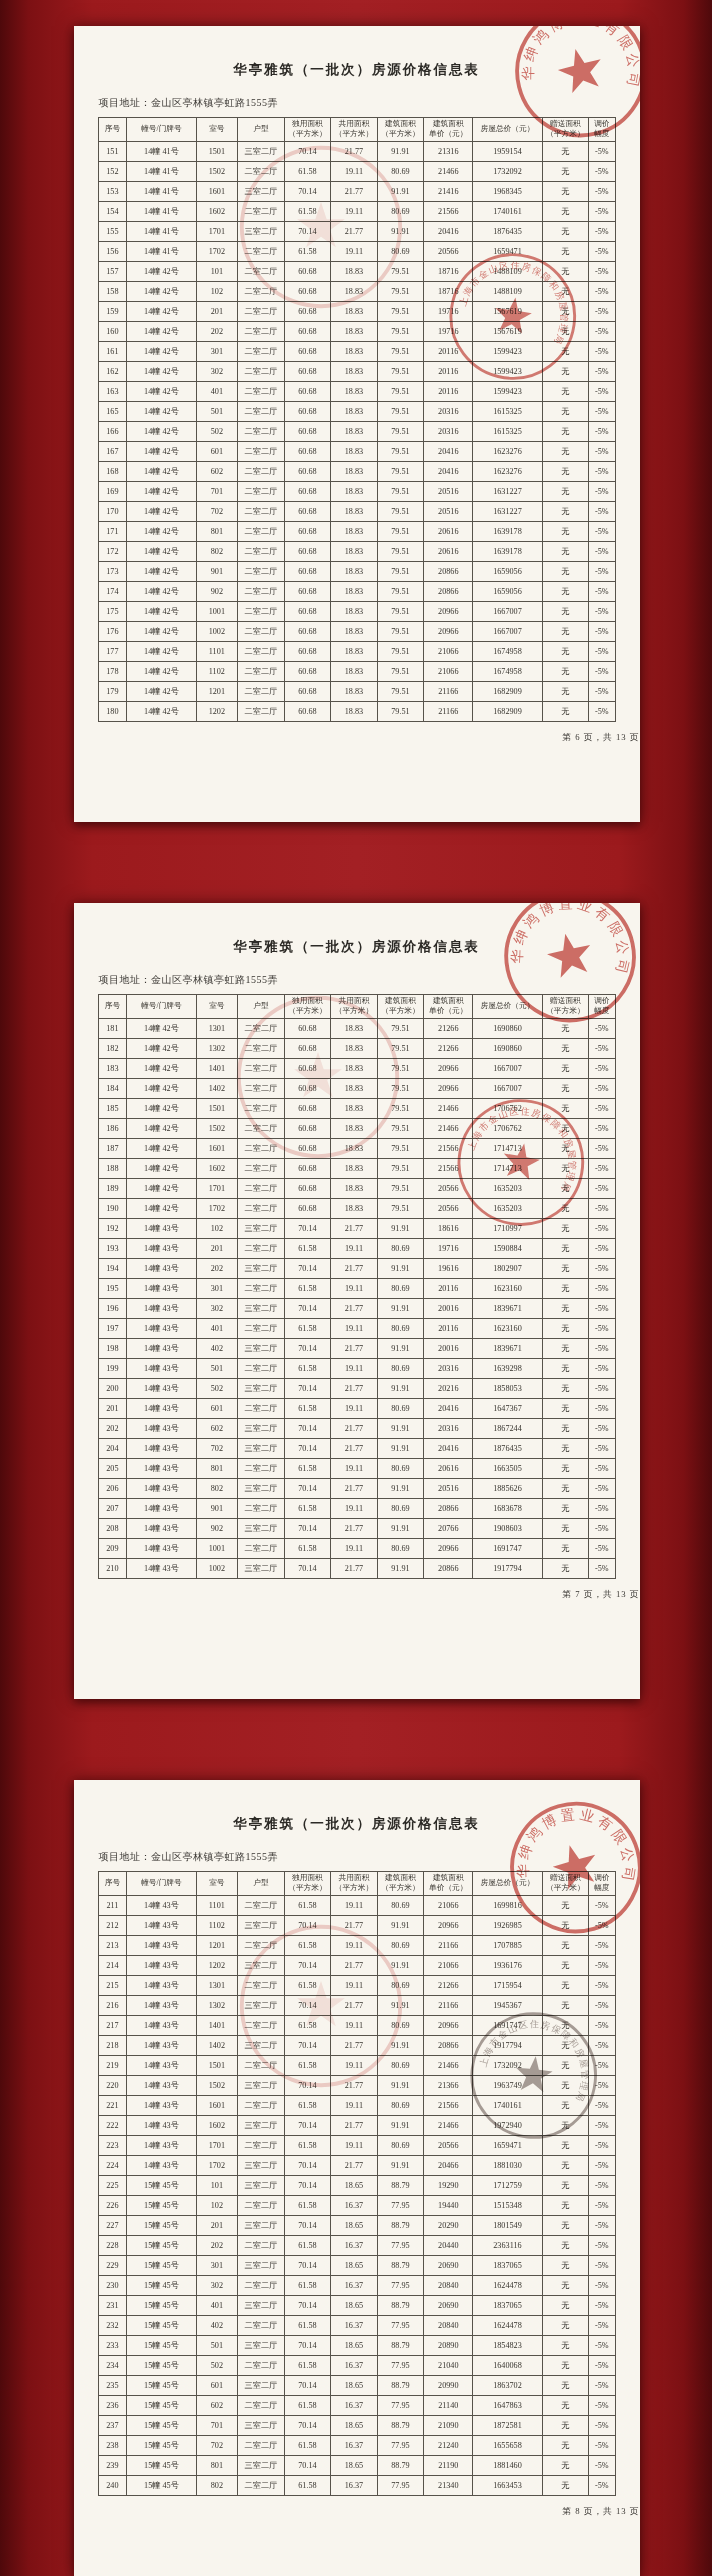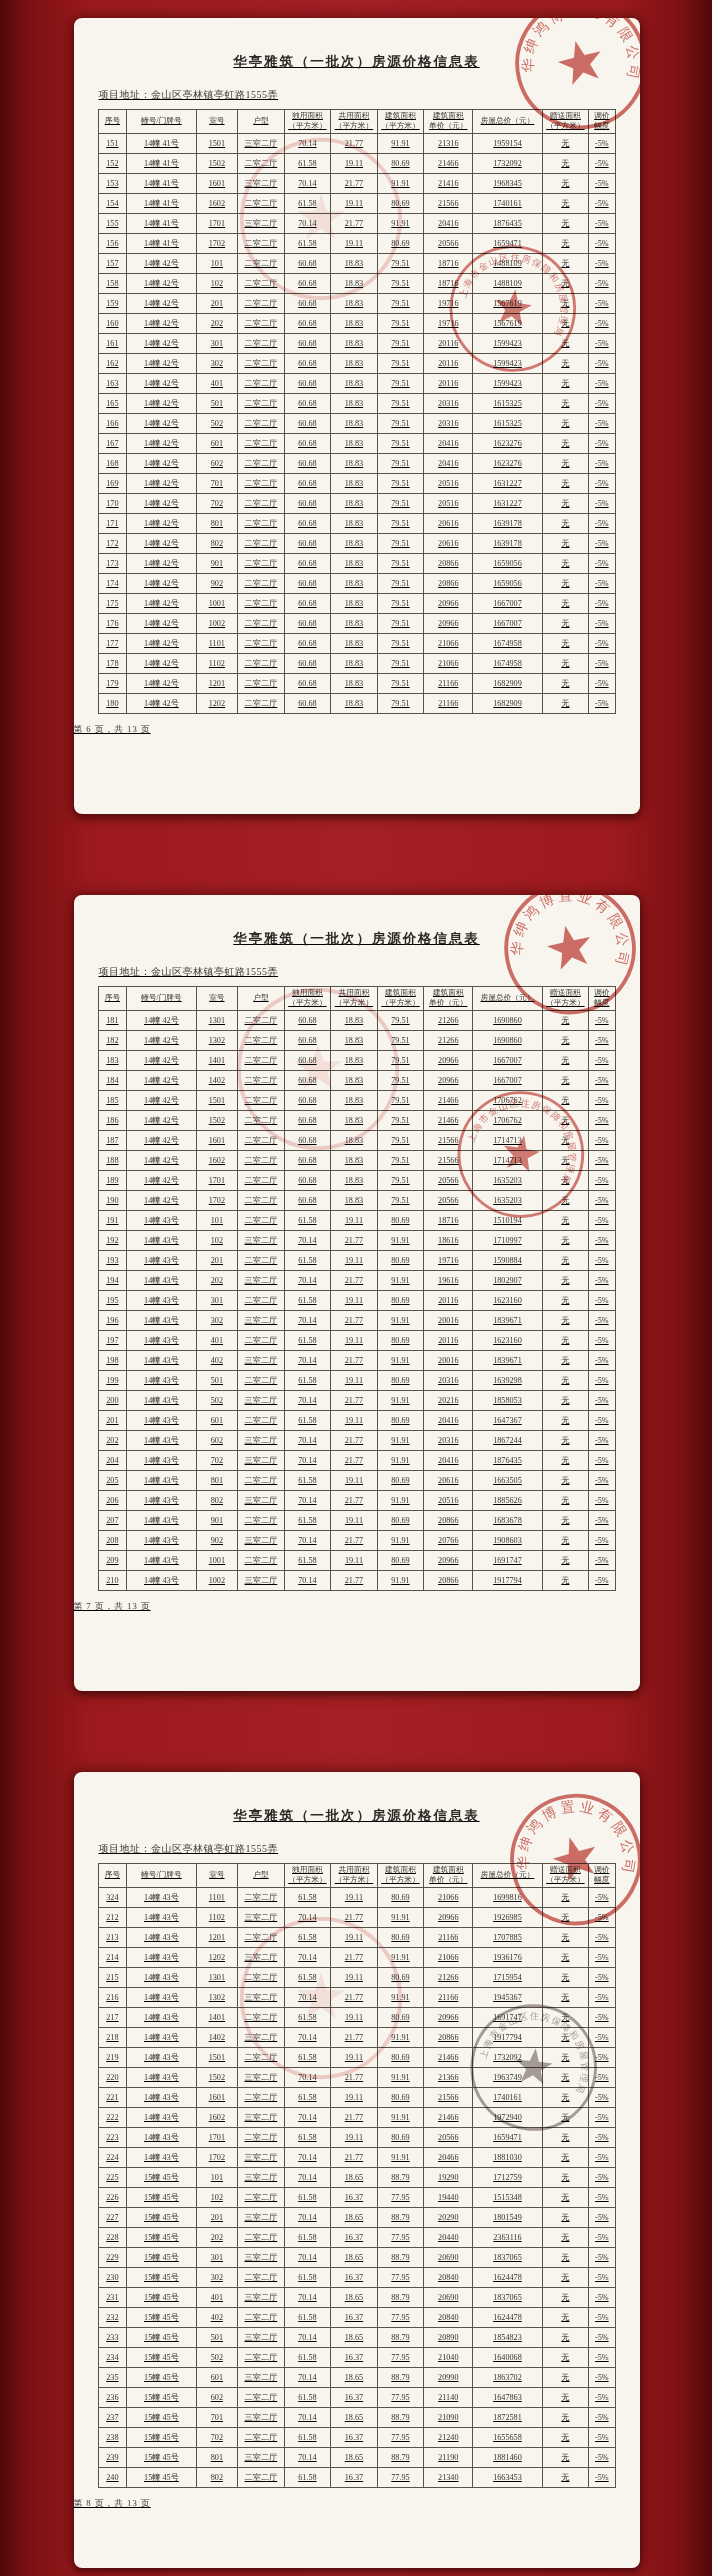--- a/index.html
+++ b/index.html
@@ -11,25 +11,24 @@
   }
   html,body{margin:0;padding:0;}
   body{
     width:713px;height:2576px;
     background:linear-gradient(90deg,#4e090b 0%,#7c1013 4%,#9c1a1d 13%,#a32024 50%,#9c1a1d 87%,#7c1013 96%,#4e090b 100%);
     font-family:"Liberation Serif","DejaVu Serif",serif;
     overflow:hidden;
   }
   .backdrop{width:713px;height:2576px;padding-top:9.6px;box-sizing:border-box;}
   .page{
-    width:566px;height:796px;margin:8px auto 81px;position:relative;overflow:hidden;
+    width:566px;height:796px;margin:16px auto 81px;position:relative;overflow:hidden;
     background:var(--page);
-    border-radius:8px;
+    border-radius:0;
     box-shadow:0 0 15.4px rgba(30,0,0,.55),0 3.9px 7.7px rgba(30,0,0,.4);
-    text-decoration:underline;
   }
   .title{
     margin:35px 0 0;text-align:center;
     font-size:13.5px;font-weight:bold;letter-spacing:1.9px;color:#2c2a26;
   }
   .address{
     margin:17.3px 0 0 25px;font-size:10px;color:#3a3733;letter-spacing:0.5px;
   }
   table.price-table{
     width:calc(100% - 48px);margin:6.7px auto 0;
@@ -48,21 +47,21 @@
   .price-table th:nth-child(3){width:8%}
   .price-table th:nth-child(4){width:9%}
   .price-table th:nth-child(5){width:9%}
   .price-table th:nth-child(6){width:9%}
   .price-table th:nth-child(7){width:9%}
   .price-table th:nth-child(8){width:9.5%}
   .price-table th:nth-child(9){width:13.5%}
   .price-table th:nth-child(10){width:9%}
   .price-table th:nth-child(11){width:5%}
   .page-footer{
-    margin-top:9.6px;text-align:left;font-size:8.7px;color:#3a3733;letter-spacing:1px;
+    margin-top:9.6px;text-align:right;font-size:8.7px;color:#3a3733;letter-spacing:1px;
   }
   .stamp{
     position:absolute;pointer-events:none;mix-blend-mode:multiply;
     transform:rotate(var(--rot,0deg));
   }
   .stamp.company{opacity:.82;}
   .stamp.bureau{opacity:.75;}
   .stamp.faint{opacity:.26;}
 </style>
 </head>
@@ -648,33 +647,20 @@
             <td>二室二厅</td>
             <td>60.68</td>
             <td>18.83</td>
             <td>79.51</td>
             <td>20566</td>
             <td>1635203</td>
             <td>无</td>
             <td>-5%</td>
           </tr>
           <tr>
-            <td>191</td>
-            <td>14幢 43号</td>
-            <td>101</td>
-            <td>二室二厅</td>
-            <td>61.58</td>
-            <td>19.11</td>
-            <td>80.69</td>
-            <td>18716</td>
-            <td>1510194</td>
-            <td>无</td>
-            <td>-5%</td>
-          </tr>
-          <tr>
             <td>192</td>
             <td>14幢 43号</td>
             <td>102</td>
             <td>三室二厅</td>
             <td>70.14</td>
             <td>21.77</td>
             <td>91.91</td>
             <td>18616</td>
             <td>1710997</td>
             <td>无</td>
@@ -946,21 +932,21 @@
 单价（元）</th>
             <th>房屋总价（元）</th>
             <th>赠送面积
 （平方米）</th>
             <th>调价
 幅度</th>
           </tr>
         </thead>
       <tbody>
           <tr>
-            <td>324</td>
+            <td>211</td>
             <td>14幢 43号</td>
             <td>1101</td>
             <td>二室二厅</td>
             <td>61.58</td>
             <td>19.11</td>
             <td>80.69</td>
             <td>21066</td>
             <td>1699816</td>
             <td>无</td>
             <td>-5%</td>

